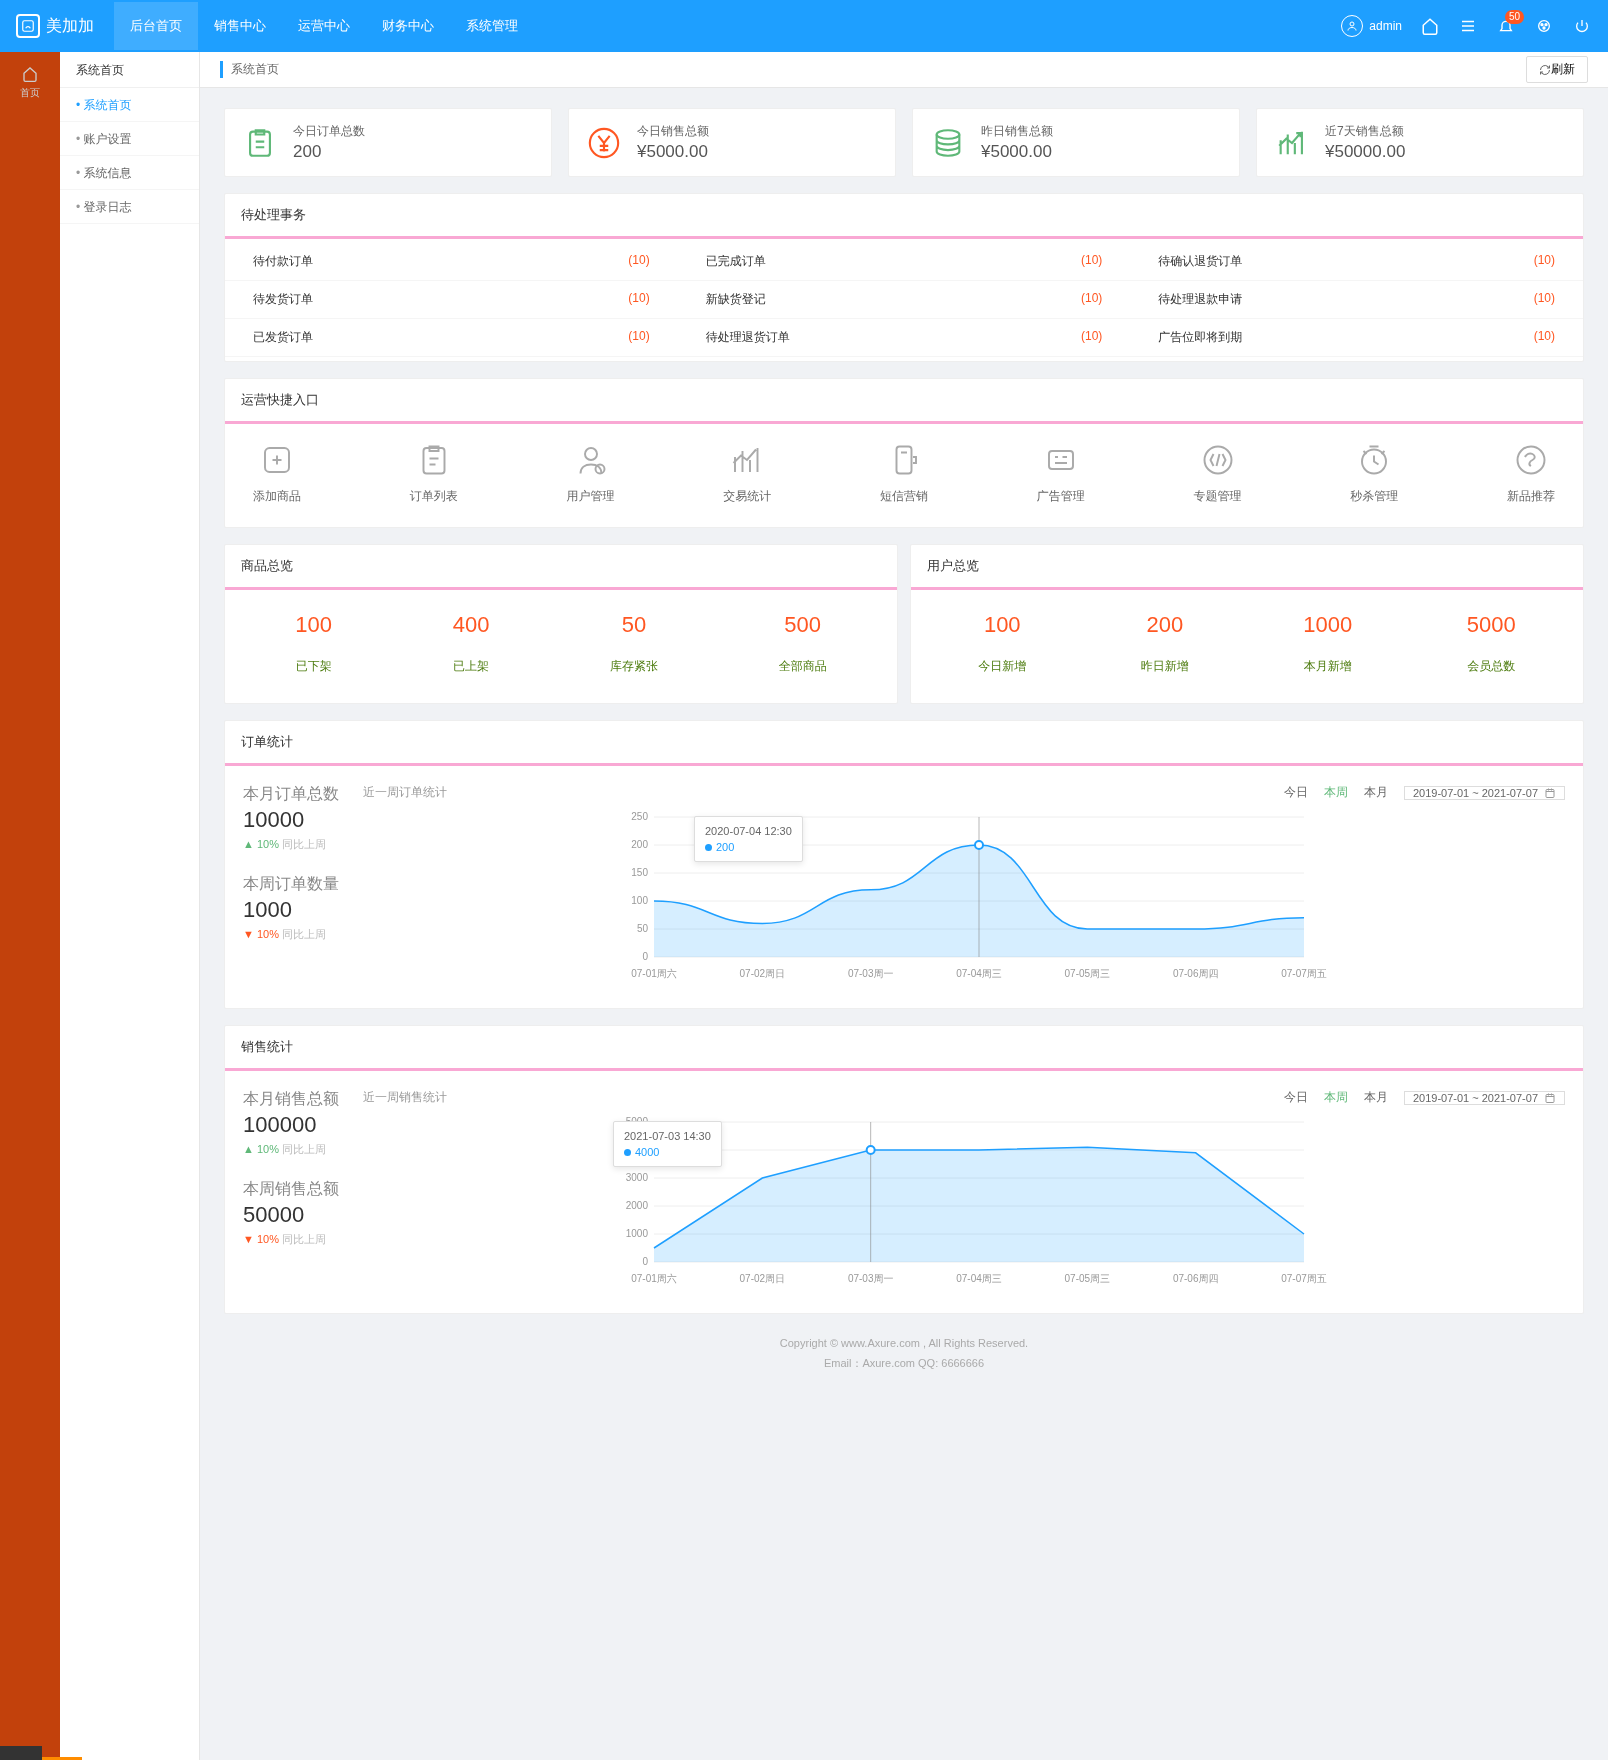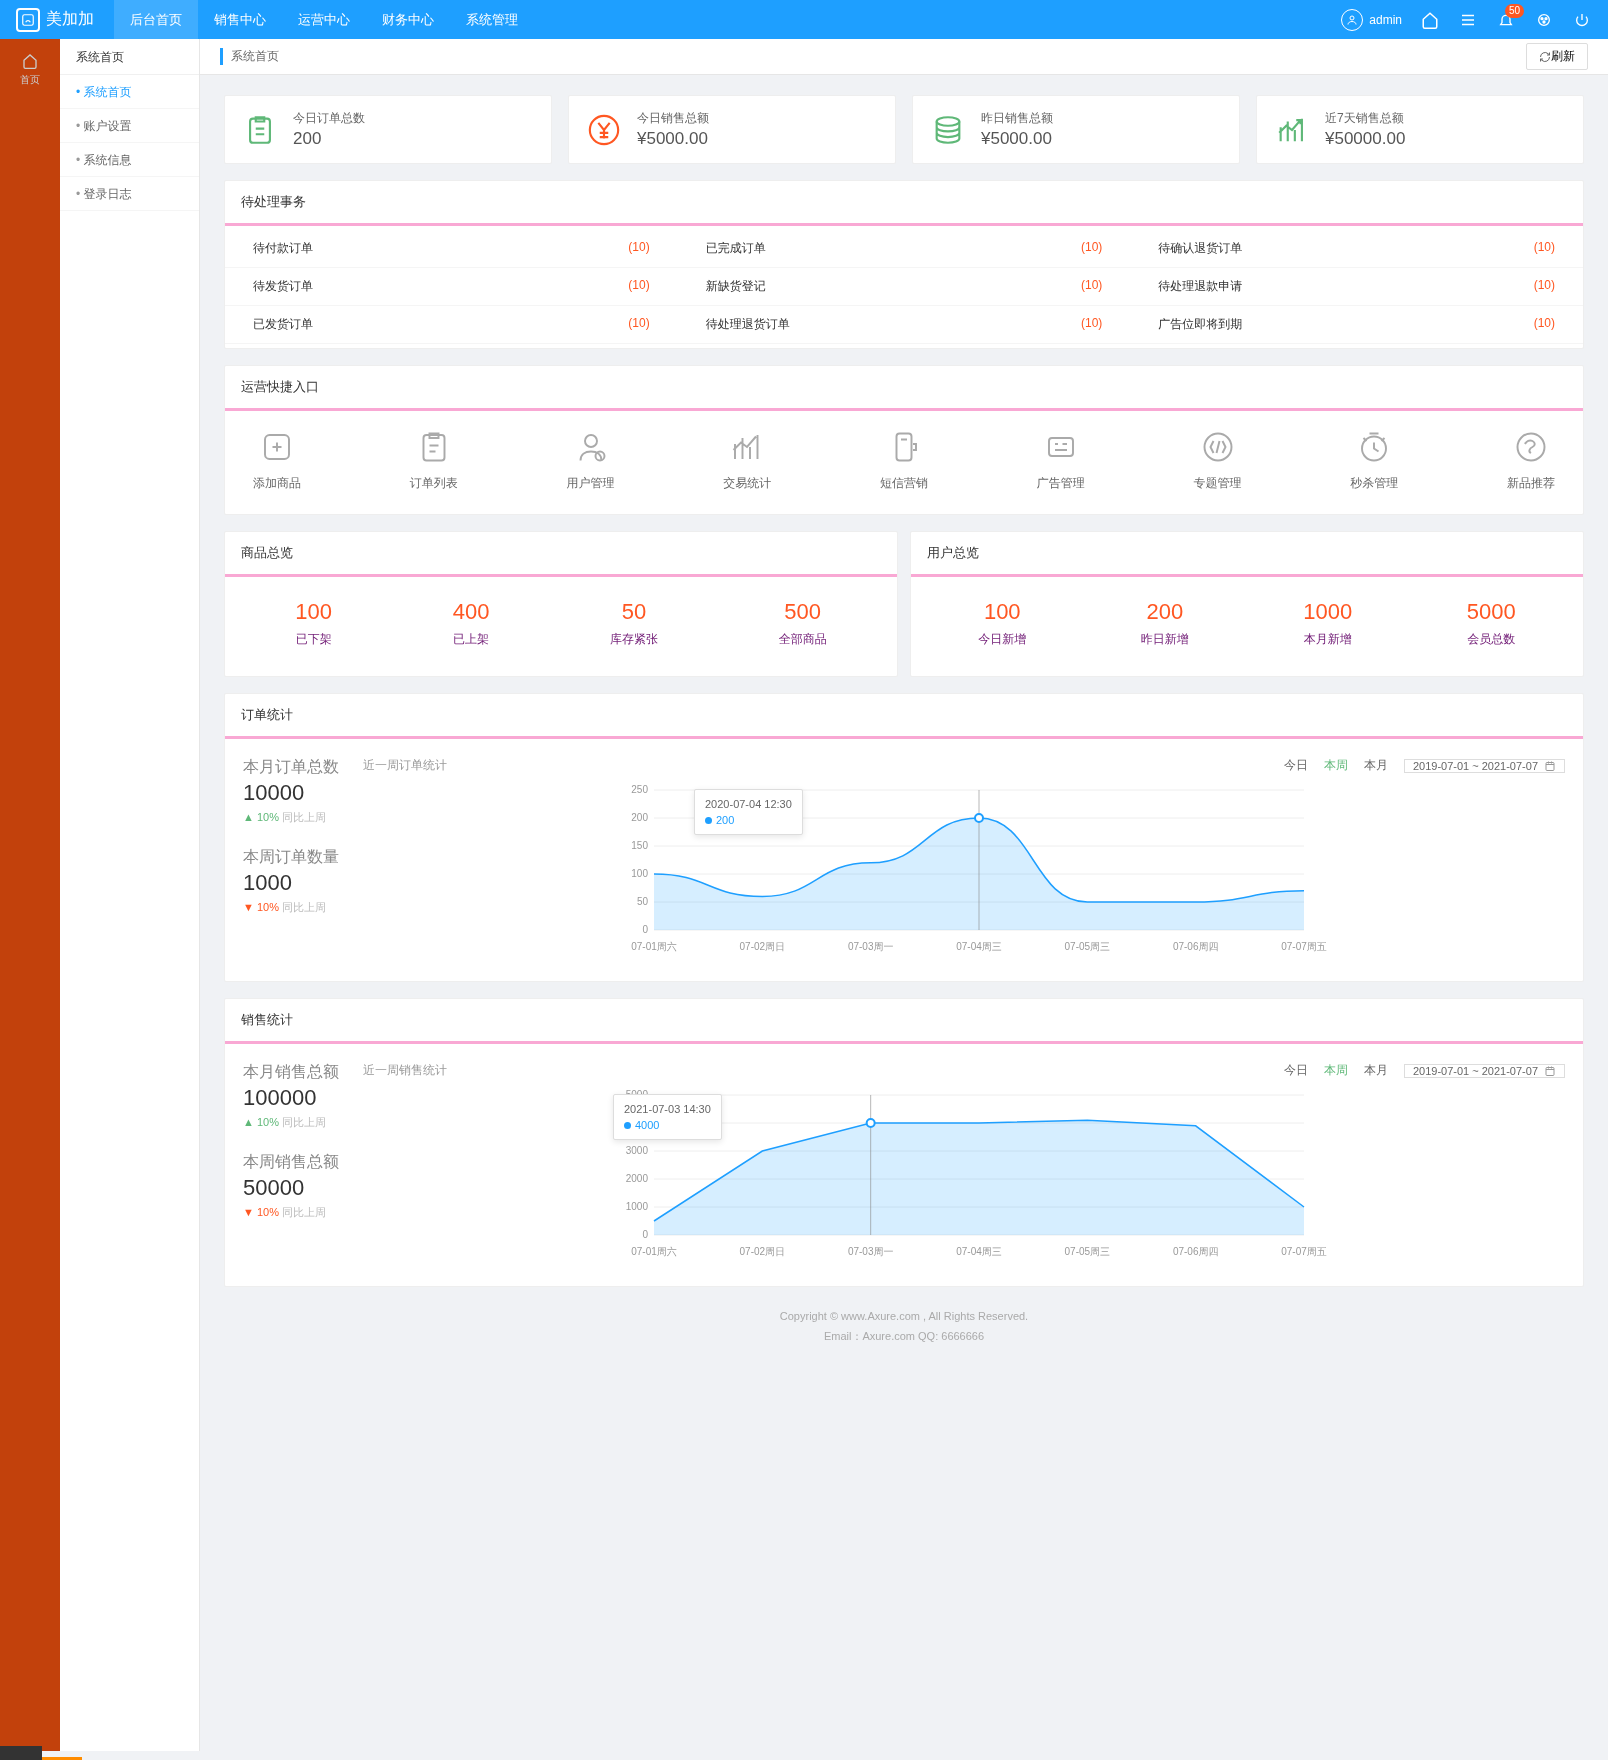--- a/index.html
+++ b/index.html
@@ -1,17 +1,17 @@
 <!DOCTYPE html>
 <html><head>
 <meta charset="utf-8">
 <style>
 *{margin:0;padding:0;box-sizing:border-box;font-family:"Microsoft YaHei",Arial,sans-serif}
 body{background:#f0f2f5;font-size:12px;color:#333}
-.topbar{height:39px;background:#1E9FFF;color:#fff;display:flex;align-items:center;padding:0 16px}
+.topbar{height:52px;background:#1E9FFF;color:#fff;display:flex;align-items:center;padding:0 16px}
 .logo{display:flex;align-items:center;gap:6px;font-size:16px;font-weight:500;margin-right:20px}
 .logo-box{width:24px;height:24px;border:2px solid #fff;border-radius:4px;display:flex;align-items:center;justify-content:center}
 .topnav{display:flex;gap:0}
 .topnav a{color:#fff;padding:0 16px;height:48px;line-height:48px;font-size:13px;text-decoration:none}
 .topnav a.active{background:rgba(255,255,255,0.15)}
 .topright{margin-left:auto;display:flex;align-items:center;gap:18px}
 .avatar-wrap{display:flex;align-items:center;gap:6px}
 .avatar{width:22px;height:22px;border:1.5px solid #fff;border-radius:50%;display:flex;align-items:center;justify-content:center}
 .icon-btn{width:20px;height:20px;display:flex;align-items:center;justify-content:center;cursor:pointer;position:relative}
 .badge{position:absolute;top:-6px;right:-8px;background:#ff5722;color:#fff;border-radius:8px;font-size:10px;padding:0 4px;line-height:14px}
@@ -41,21 +41,21 @@
 .todo-cell{display:flex;justify-content:space-between;padding:10px 28px;border-bottom:1px solid #f5f5f5;font-size:12px}
 .todo-cell span.cnt{color:#ff5722}
 .quick-row{display:flex;justify-content:space-between;padding:18px 28px 22px}
 .quick{display:flex;flex-direction:column;align-items:center;gap:10px;cursor:pointer;color:#666}
 .quick svg{color:#999}
 .two-col{display:flex;gap:12px;margin-top:16px}
 .ov-panel{flex:1;background:#fff;border:1px solid #eee;border-radius:2px}
 .ov-row{display:flex;justify-content:space-around;padding:22px 10px 28px}
 .ov-item{text-align:center}
 .ov-num{color:#ff5722;font-size:22px;font-weight:400}
-.ov-lbl{font-size:12px;color:#701a75;margin-top:6px}
+.ov-lbl{font-size:12px;color:#4d7c0f;margin-top:20px}
 .stat-body{display:flex;padding:18px}
 .stat-side{width:120px;padding-right:10px}
 .stat-block{margin-bottom:22px}
 .stat-lbl{font-size:16px;color:#888}
 .stat-num{font-size:22px;color:#333;margin-top:2px}
 .stat-delta{font-size:11px;margin-top:4px}
 .up{color:#5fb878}
 .down{color:#ff5722}
 .chart-wrap{flex:1;position:relative}
 .chart-hd{display:flex;align-items:center;justify-content:flex-end;gap:16px;font-size:12px;color:#666;margin-bottom:6px}

